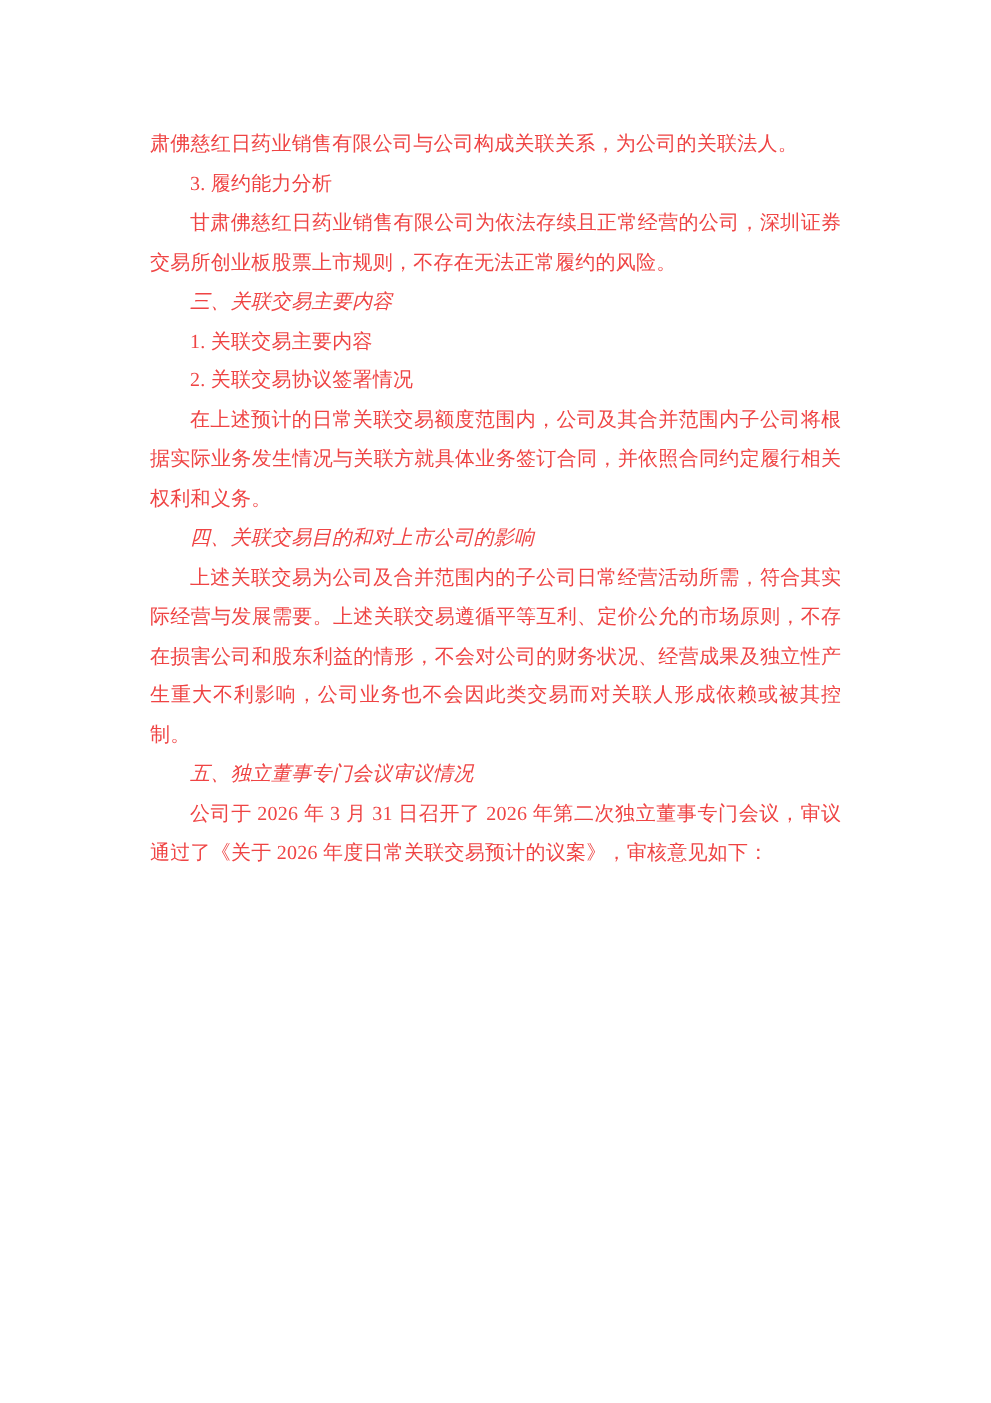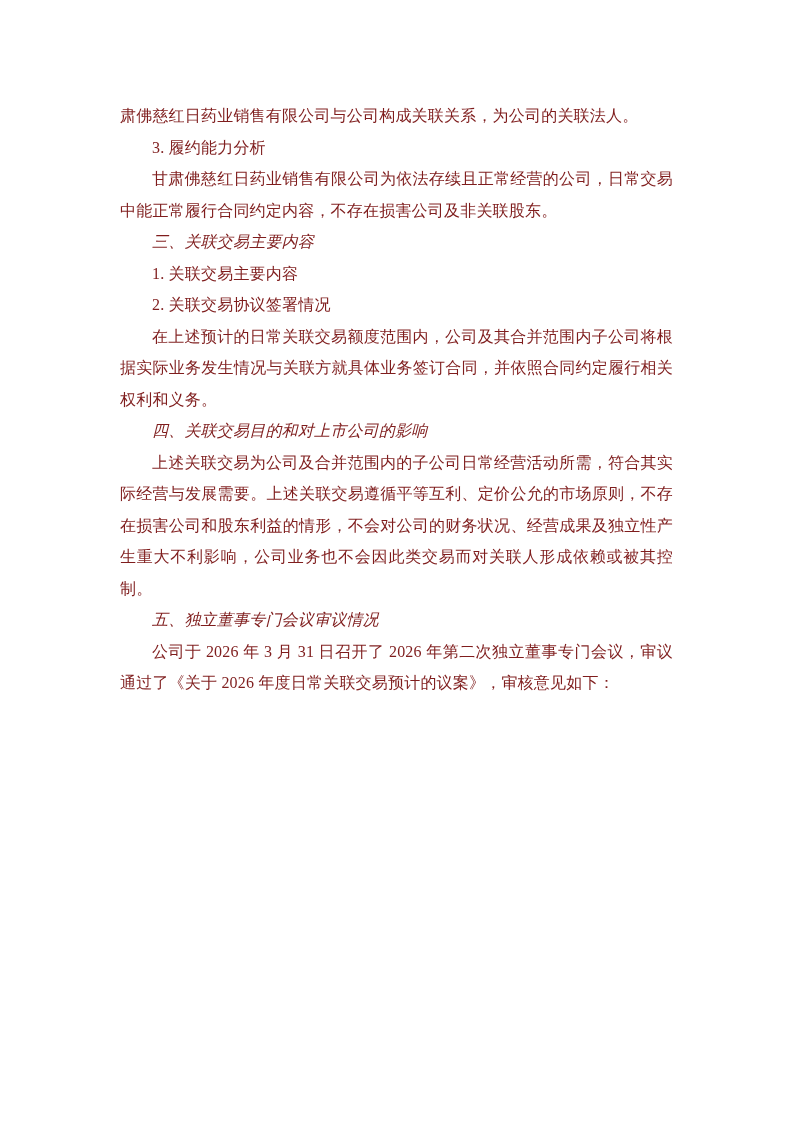--- a/index.html
+++ b/index.html
@@ -11,21 +11,21 @@
     height: 1122px;
     background: #ffffff;
     overflow: hidden;
   }
   .page {
     box-sizing: border-box;
     width: 793px;
     height: 1122px;
     padding: 100px 120px 0 120px;
     background: #ffffff;
-    color: #7f1d1d;
+    color: #ef4444;
     font-family: "Liberation Serif", "DejaVu Serif", serif;
   }
   .page p, .page h3 {
     margin: 0;
     font-size: 16px;
     line-height: 31.5px;
     text-align: justify;
     text-justify: inter-ideograph;
     font-weight: normal;
     letter-spacing: 0.2px;
@@ -39,21 +39,21 @@
     text-indent: 2em;
     font-style: italic;
   }
 </style>
 </head>
 <body>
 
 <div class="page">
   <p class="body-text">肃佛慈红日药业销售有限公司与公司构成关联关系，为公司的关联法人。</p>
   <p class="body-text indent">3. 履约能力分析</p>
-  <p class="body-text indent">甘肃佛慈红日药业销售有限公司为依法存续且正常经营的公司，日常交易中能正常履行合同约定内容，不存在损害公司及非关联股东。</p>
+  <p class="body-text indent">甘肃佛慈红日药业销售有限公司为依法存续且正常经营的公司，深圳证券交易所创业板股票上市规则，不存在无法正常履约的风险。</p>
   <h3 class="heading">三、关联交易主要内容</h3>
   <p class="body-text indent">1. 关联交易主要内容</p>
   <p class="body-text indent">2. 关联交易协议签署情况</p>
   <p class="body-text indent">在上述预计的日常关联交易额度范围内，公司及其合并范围内子公司将根据实际业务发生情况与关联方就具体业务签订合同，并依照合同约定履行相关权利和义务。</p>
   <h3 class="heading">四、关联交易目的和对上市公司的影响</h3>
   <p class="body-text indent">上述关联交易为公司及合并范围内的子公司日常经营活动所需，符合其实际经营与发展需要。上述关联交易遵循平等互利、定价公允的市场原则，不存在损害公司和股东利益的情形，不会对公司的财务状况、经营成果及独立性产生重大不利影响，公司业务也不会因此类交易而对关联人形成依赖或被其控制。</p>
   <h3 class="heading">五、独立董事专门会议审议情况</h3>
   <p class="body-text indent">公司于 2026 年 3 月 31 日召开了 2026 年第二次独立董事专门会议，审议通过了《关于 2026 年度日常关联交易预计的议案》，审核意见如下：</p>
 </div>
 

